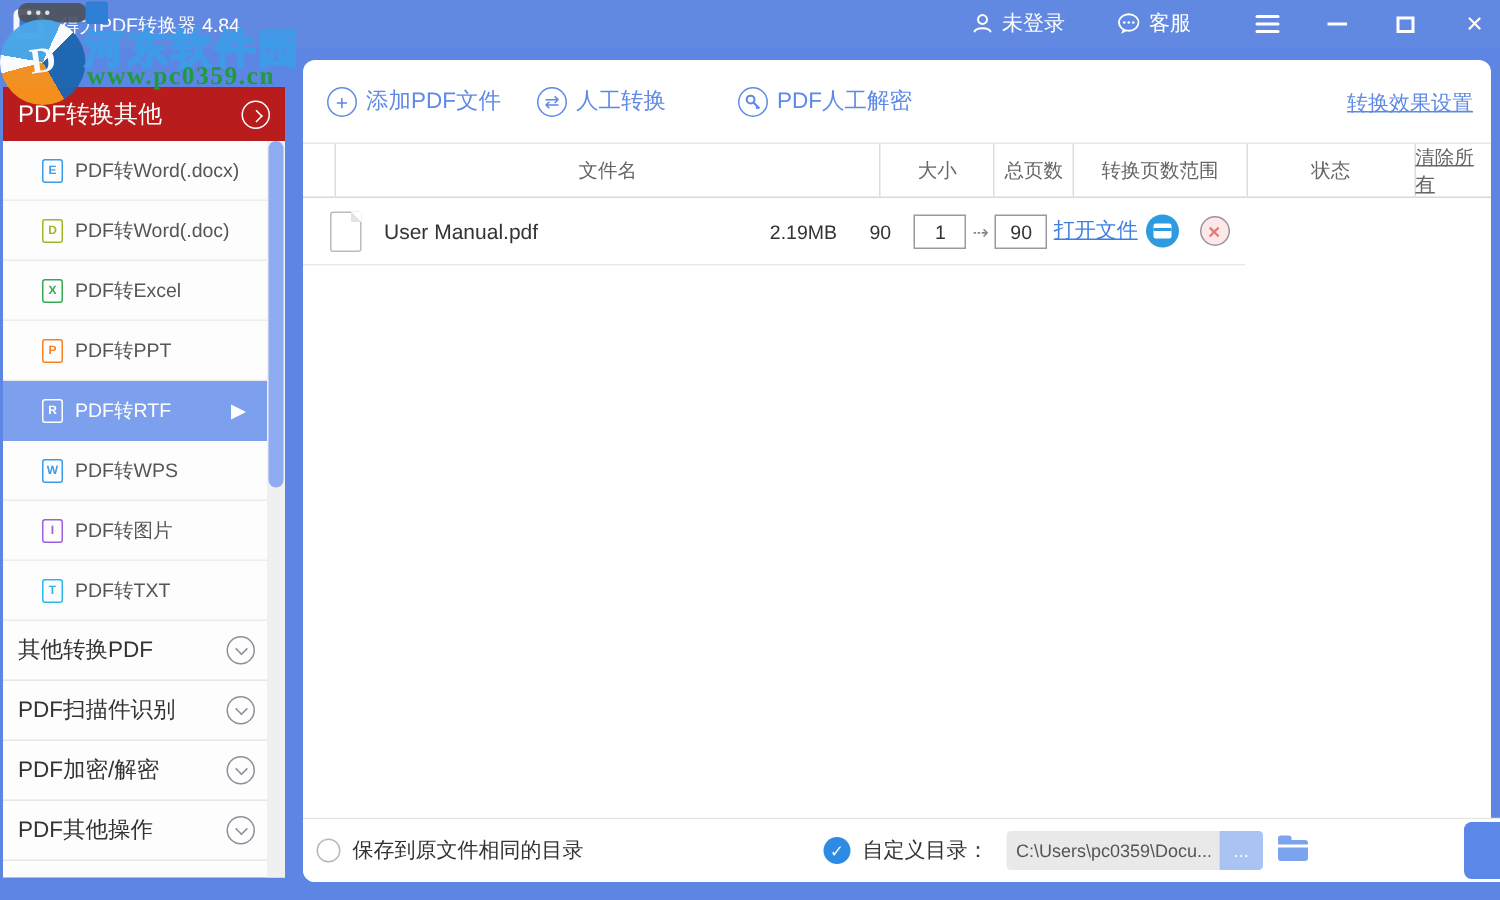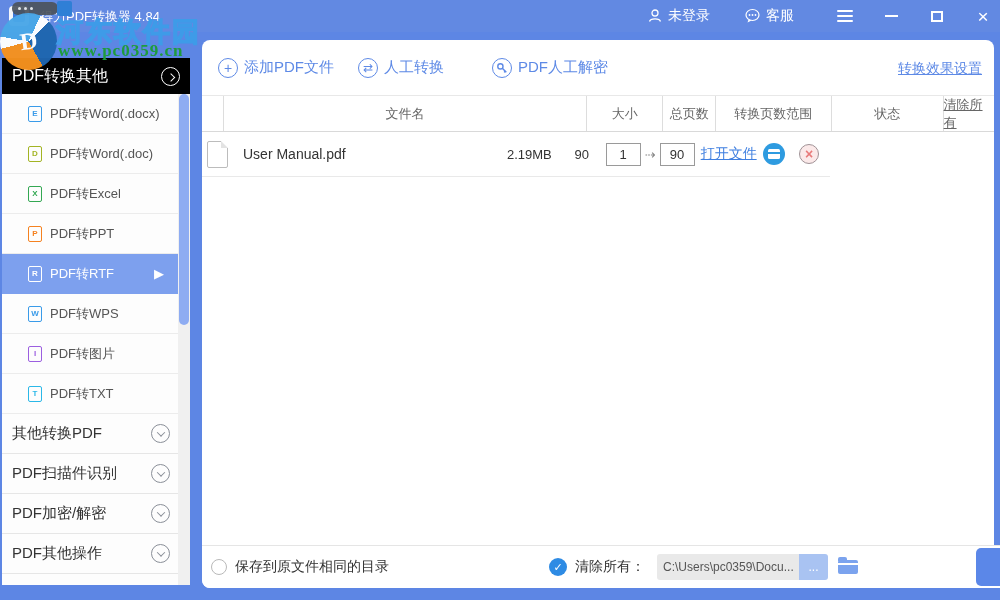--- a/index.html
+++ b/index.html
@@ -20,21 +20,21 @@
   .tb-group { display:flex; align-items:center; gap:5px; font-size:14px; color:#fff; margin-right:22px; cursor:pointer; }
   .winbtn { width:34px; height:32px; display:flex; align-items:center; justify-content:center; cursor:pointer; }
   .menu-lines { width:16px; height:12px; display:flex; flex-direction:column; justify-content:space-between; }
   .menu-lines i { display:block; height:2px; background:#fff; border-radius:1px; }
   .min-bar { width:13px; height:2px; background:#fff; }
   .max-box { width:12px; height:11px; border:2px solid #fff; }
   .close-x { font-size:19px; color:#fff; line-height:1; }
 
   
   .sidebar { position:absolute; left:2px; top:58px; width:188px; height:527px; background:#fdfdfd; }
-  .sb-header { position:absolute; left:0; top:0; width:188px; height:36px; background:#000000;
+  .sb-header { position:absolute; left:0; top:0; width:188px; height:36px; background:#b91c1c;
                display:flex; align-items:center; color:#fff; font-size:16px; padding-left:10px; }
   .sb-header .circle-chev { position:absolute; right:10px; border-color:#fff; }
   .circle-chev { width:19px; height:19px; border:1.5px solid #8a8f98; border-radius:50%;
                  display:flex; align-items:center; justify-content:center; flex:none; }
   .chev-down { width:6px; height:6px; border-right:1.5px solid #8a8f98; border-bottom:1.5px solid #8a8f98;
                transform:rotate(45deg) translate(-1px,-1px); }
   .chev-right-w { width:6px; height:6px; border-right:1.5px solid #fff; border-bottom:1.5px solid #fff;
                transform:rotate(-45deg) translate(-1px,1px); }
   .sb-list { position:absolute; left:0; top:36px; width:176px; }
   .sb-item { height:40px; display:flex; align-items:center; padding-left:26px; gap:8px;
@@ -62,21 +62,21 @@
                    text-decoration:underline; cursor:pointer; }
 
   .thead { position:absolute; left:0; top:56px; width:792px; height:36px; display:flex; align-items:stretch;
            border-bottom:1px solid #d9d9d9; padding-left:21px; font-size:13px; color:#666; }
   .thead .cell { display:flex; align-items:center; justify-content:center; border-left:1px solid #ddd; }
   .c-name { width:367px; } .c-size { width:77px; } .c-pages { width:53px; }
   .c-range { width:117px; } .c-status { width:113px; } .c-clear { width:52px; }
   .clear-link { text-decoration:underline; color:#666; cursor:pointer; }
 
   .trow { position:absolute; left:0; top:92px; width:628px; height:45px; display:flex; align-items:center;
-          border-bottom:1px solid #e9e9e9; font-size:13px; color:#333; }
+          border-bottom:1px solid #e9e9e9; padding-left:13px; font-size:13px; color:#333; }
   .trow .cell { display:flex; align-items:center; justify-content:center; }
   .trow .c-name { justify-content:flex-start; padding-left:5px; gap:15px; }
   .file-icon { width:21px; height:27px; background:#fff; border:1px solid #bcbcbc; border-radius:2px; position:relative; flex:none; }
   .file-icon::after { content:""; position:absolute; right:-1px; top:-1px; width:0; height:0;
                       border-left:7px solid #e3e3e3; border-top:7px solid #fff; }
   .fname { font-size:14px; color:#333; }
   .pg-input { width:35px; height:23px; border:1px solid #9a9a9a; text-align:center; font-size:13px;
               color:#333; font-family:"Liberation Sans",sans-serif; background:#fff; }
   .range-arrow { color:#888; font-size:13px; margin:0 4px; }
   .open-link { color:#3f7fe0; font-size:14px; text-decoration:underline; cursor:pointer; }
@@ -294,21 +294,21 @@
       </div>
       <div class="cell c-clear">
         <span class="remove-circ">×</span>
       </div>
     </div>
 
     <div class="bottombar">
       <span class="radio"></span>
       <span class="bb-label">保存到原文件相同的目录</span>
       <span class="check-circ">✓</span>
-      <span class="bb-label">清除所有：</span>
+      <span class="bb-label">自定义目录：</span>
       <input class="path-input" value="C:\Users\pc0359\Docu..." style="">
       <button class="browse-btn">...</button>
       <span class="folder-ic"></span>
       <button class="convert-btn">转 换</button>
     </div>
   </div>
 
   <div class="wm wm-miniwin">
       <i></i>
       <i></i>

